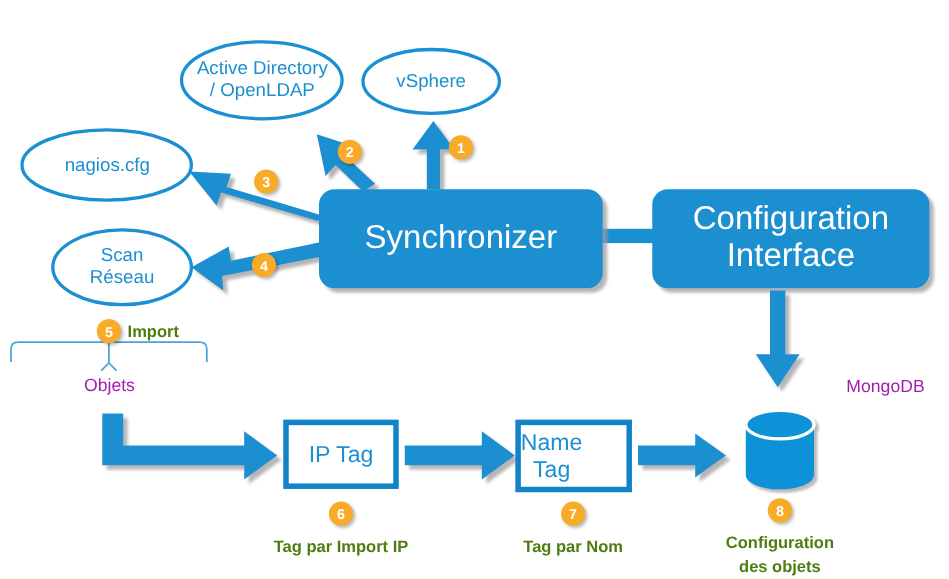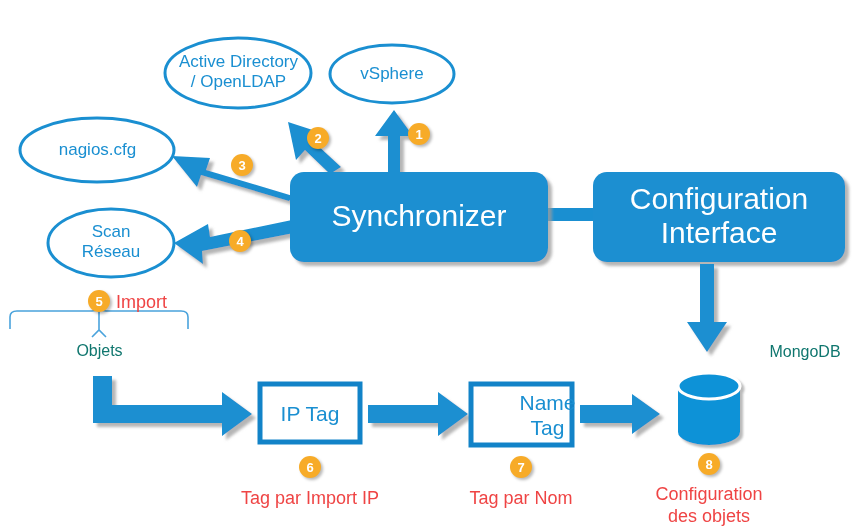--- a/index.html
+++ b/index.html
@@ -3,22 +3,22 @@
 <meta charset="utf-8">
 <style>
   html,body{margin:0;padding:0;background:#ffffff;}
   #stage{position:relative;width:863px;height:526px;background:#ffffff;overflow:hidden;
          font-family:"Liberation Sans",sans-serif;margin-top:24px;}
   svg{position:absolute;left:0;top:0;}
   .node-label{position:absolute;text-align:center;pointer-events:none;}
   .ellipse-text{color:#1a8fd1;font-size:17px;line-height:20px;}
   .box-text{color:#ffffff;font-size:30px;line-height:34px;font-weight:400;}
   .tagbox-text{color:#1a8fd1;font-size:21px;line-height:25px;}
-  .orange-text{color:#ef4444;font-weight:normal;font-size:18px;line-height:22px;}
-  .black-text{color:#0f766e;font-size:16px;}
+  .orange-text{color:#4d7c0f;font-weight:bold;font-size:15px;line-height:22px;}
+  .black-text{color:#a21caf;font-size:16px;}
   .badge-num{position:absolute;width:22px;height:22px;border-radius:50%;
              background:#f7ab28;color:#ffffff;font-size:13px;font-weight:bold;
              display:flex;align-items:center;justify-content:center;
              box-shadow:2px 2px 3px rgba(0,0,0,0.28);}
 </style>
 </head>
 <body>
 
 <div id="stage">
 
@@ -111,21 +111,21 @@
 
   <div class="node-label box-text" style="left:593px;top:158px;width:252px;">
     <div>Configuration</div>
     <div>Interface</div>
   </div>
 
   <div class="node-label tagbox-text" style="left:260px;top:377px;width:100px;">
     <div>IP Tag</div>
   </div>
 
-  <div class="node-label tagbox-text" style="left:497px;top:366px;width:101px;">
+  <div class="node-label tagbox-text" style="left:451px;top:366px;width:101px;">
     <div>Name</div>
     <div>Tag</div>
   </div>
 
   <div class="node-label black-text" style="left:750px;top:319px;width:110px;text-align:center;">
     <div>MongoDB</div>
   </div>
 
   <div class="node-label black-text" style="left:47px;top:318px;width:105px;">
     <div>Objets</div>

